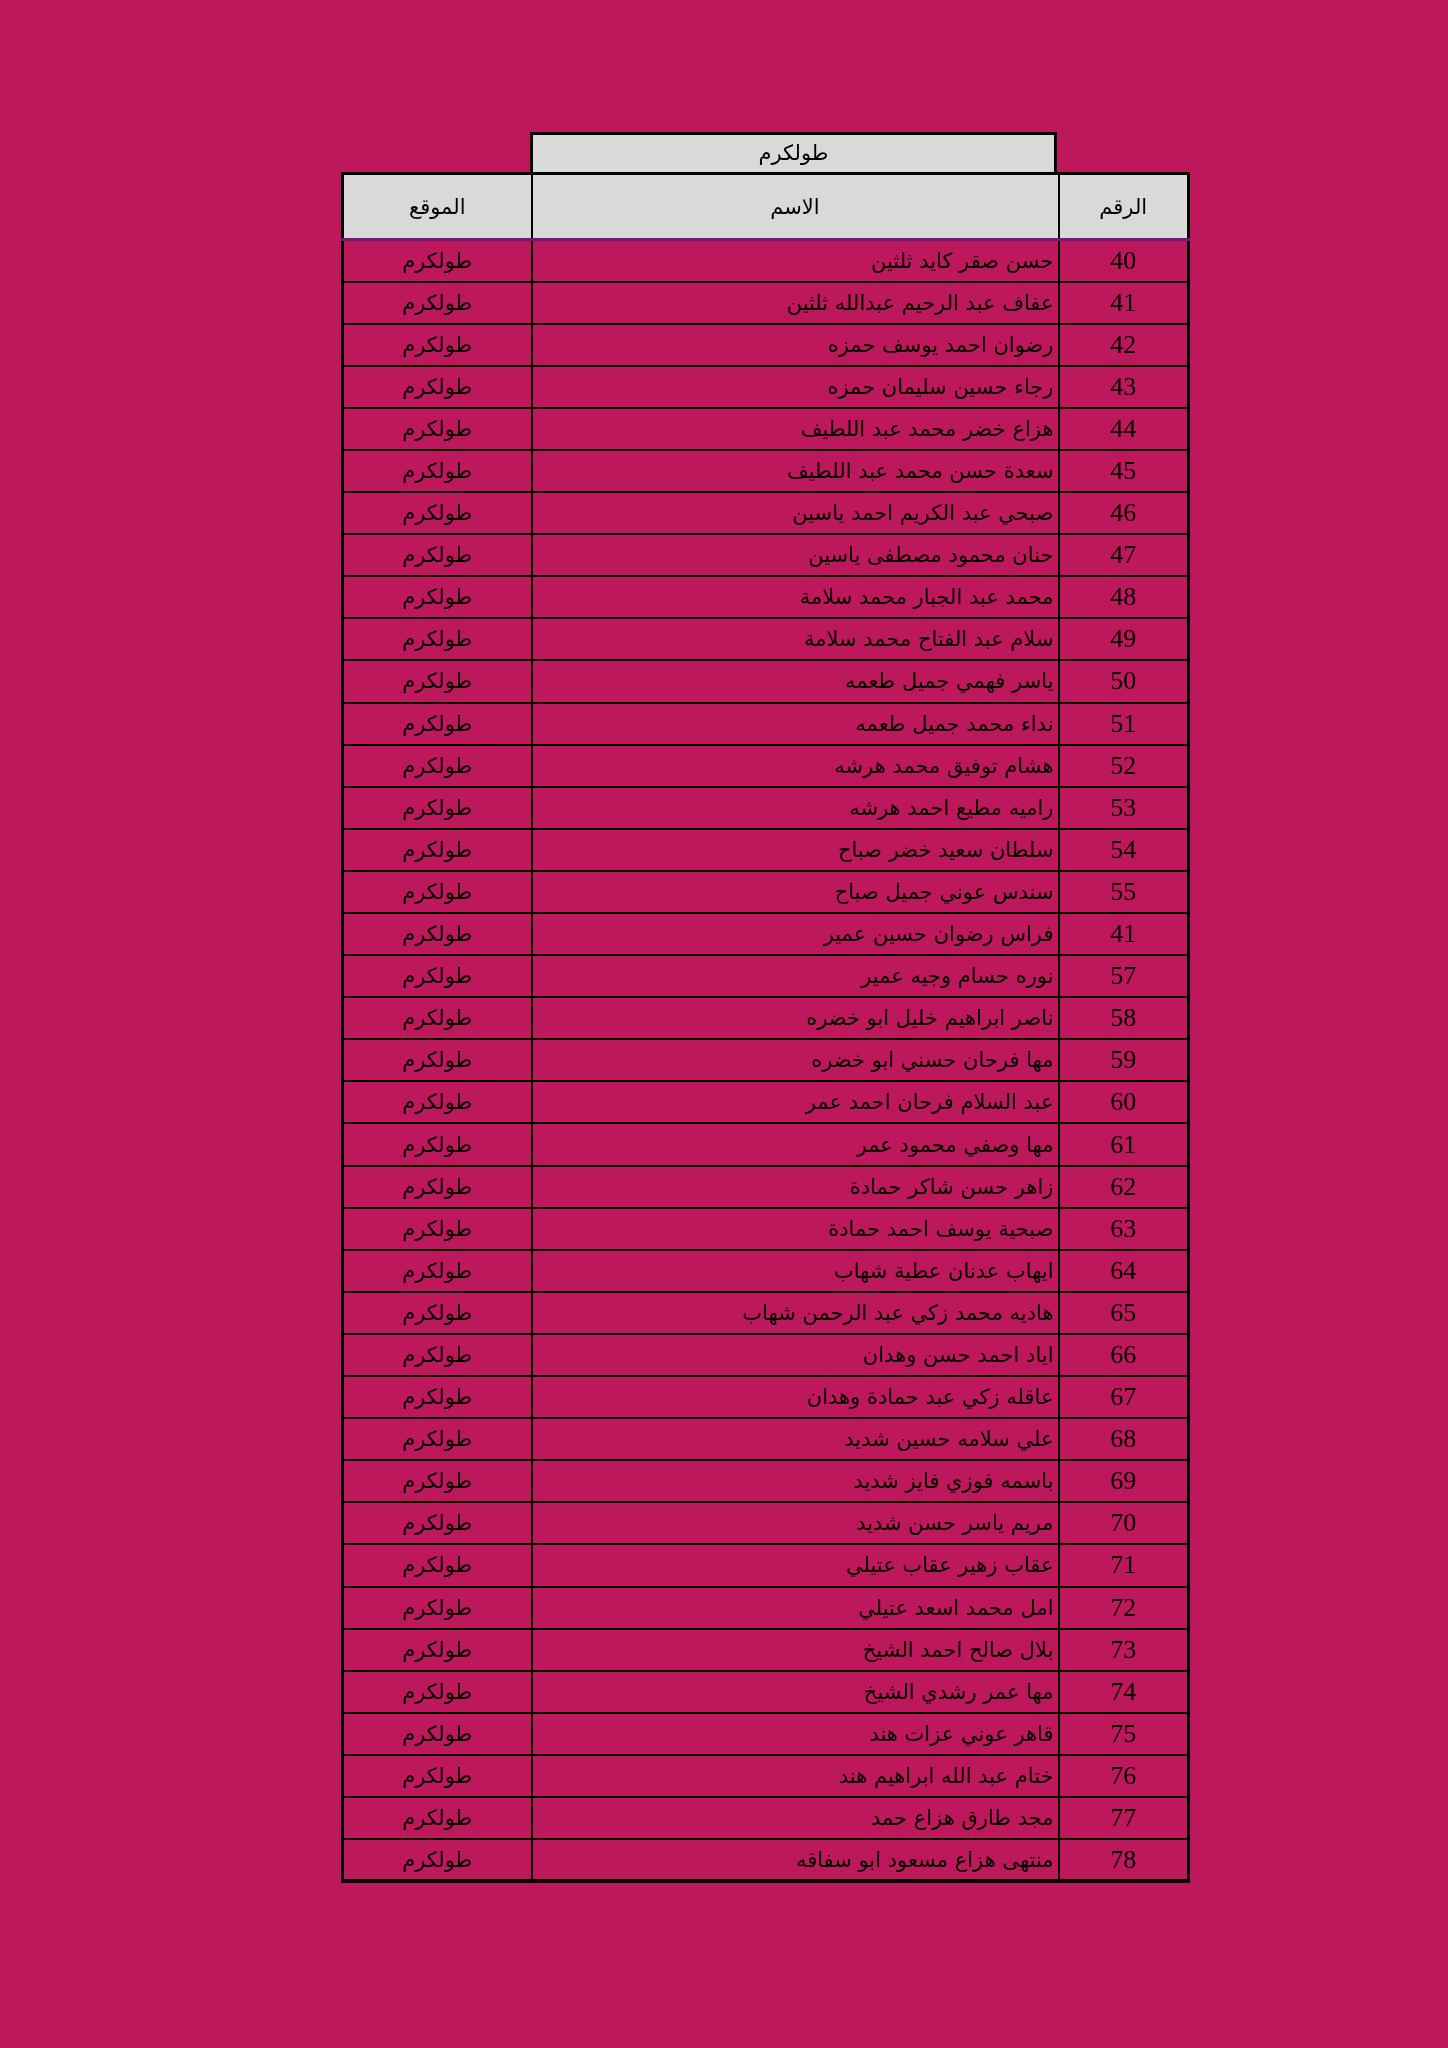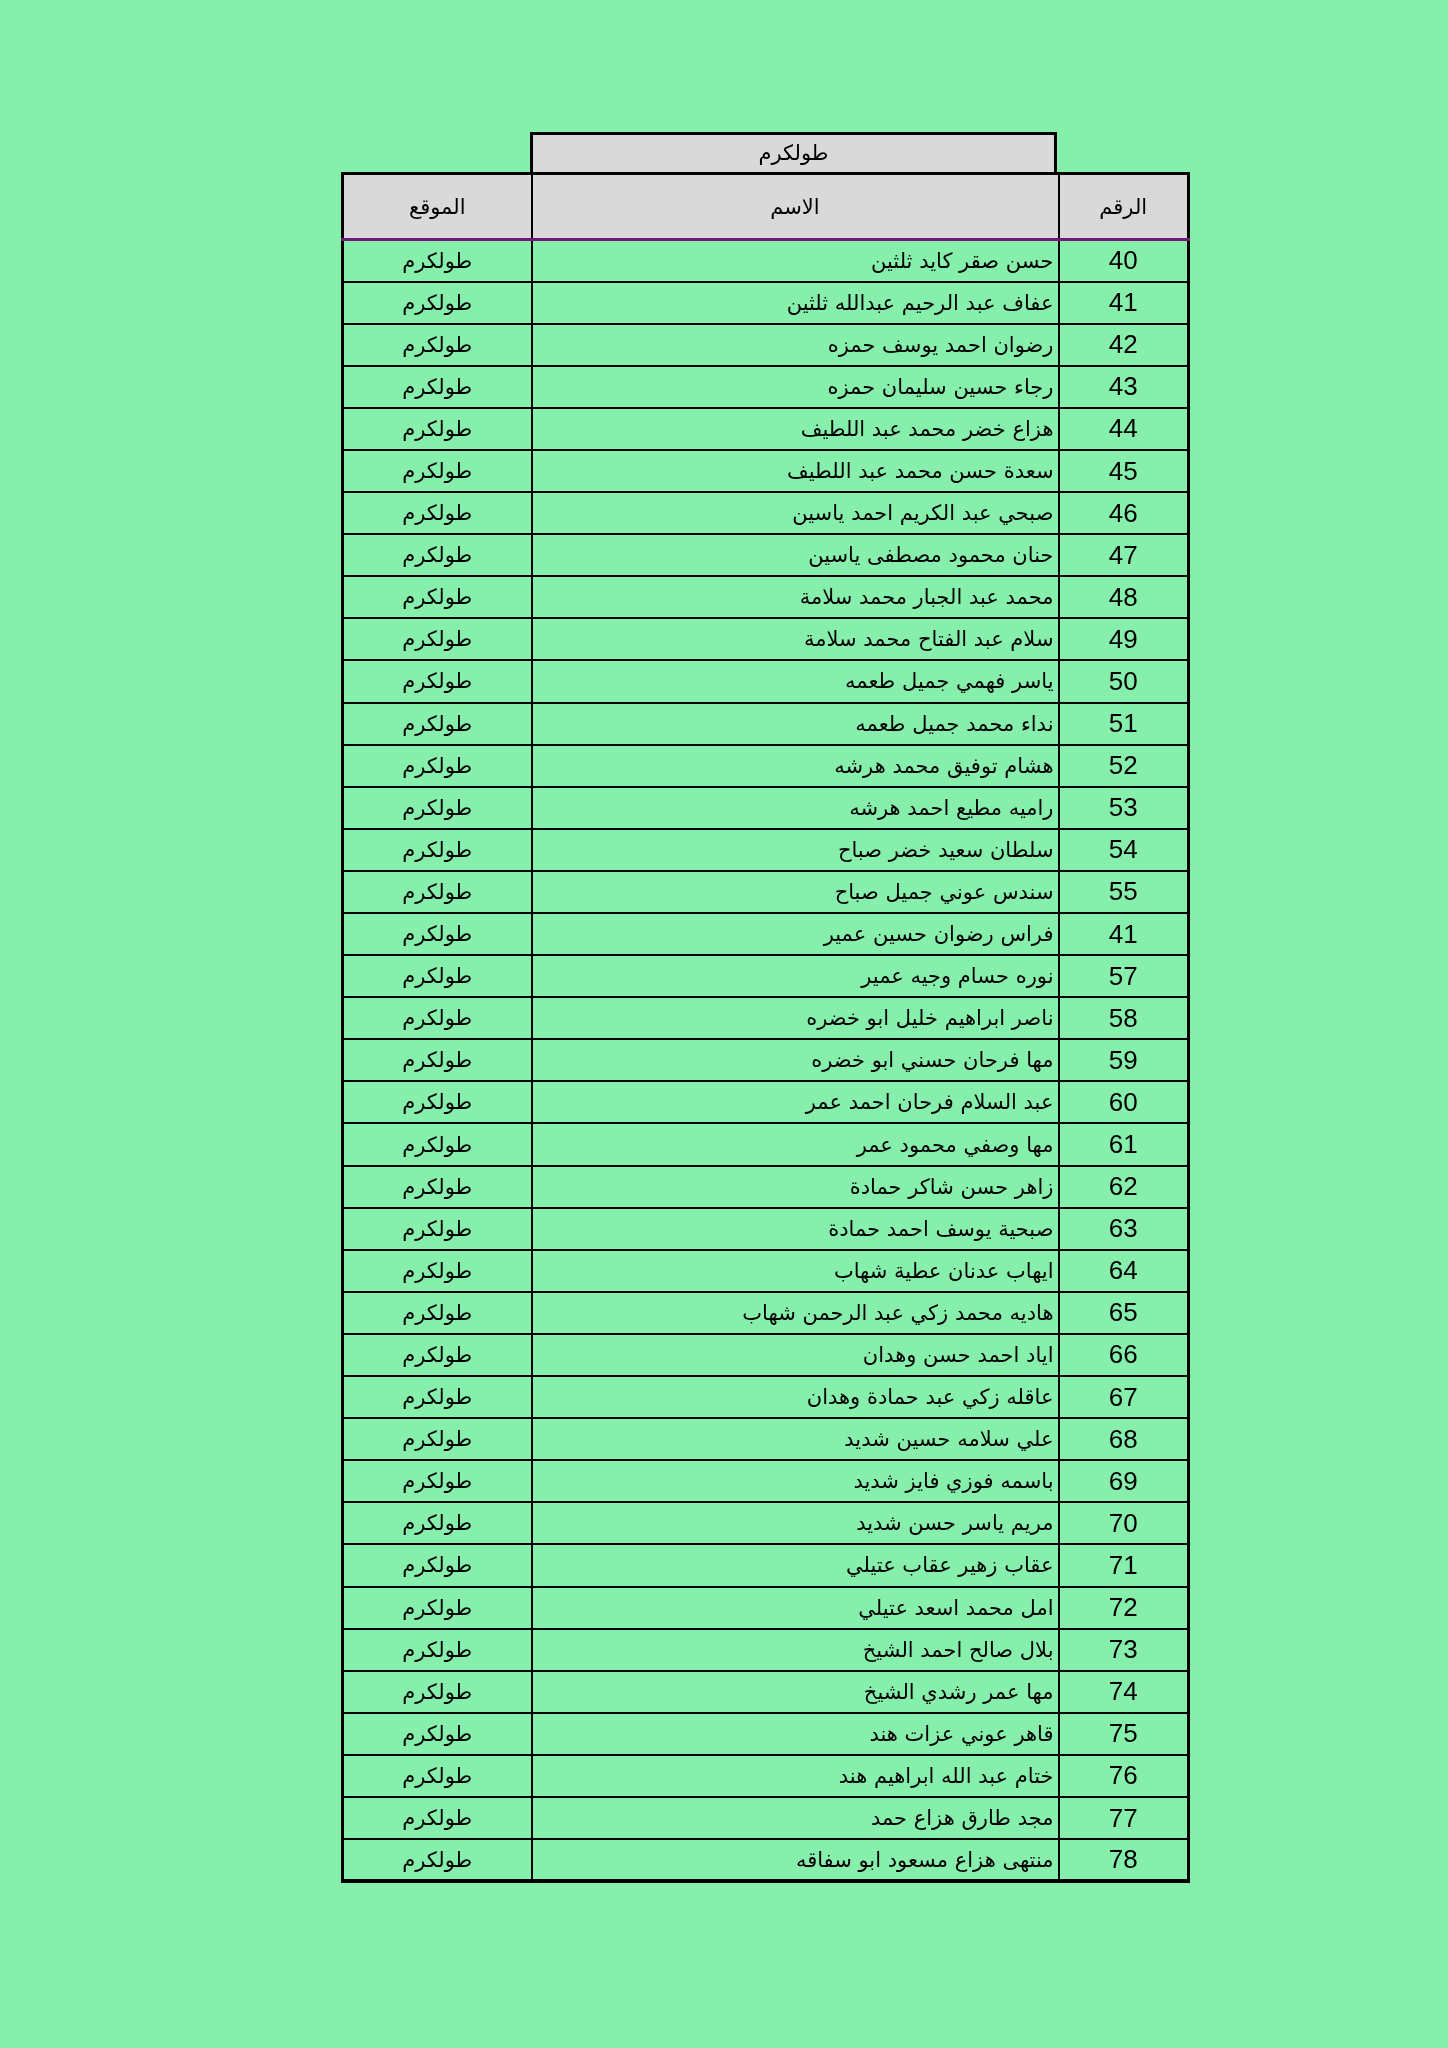--- a/index.html
+++ b/index.html
@@ -4,21 +4,21 @@
 <style>
   html, body {
     margin: 0;
     padding: 0;
     background: #ffffff;
   }
   #page {
     position: relative;
     width: 1448px;
     height: 2048px;
-    background: #86efac;
+    background: #be185d;
     overflow: hidden;
     font-family: "DejaVu Sans", sans-serif;
     color: #000000;
   }
   
   #group-band {
     position: absolute;
     left: 530px;
     top: 132px;
     width: 527px;
@@ -61,21 +61,21 @@
     border-top: 3px solid #000000;
     border-bottom: 3px solid #701a75;
   }
   #names-table tbody tr {
     height: 42.1px;
   }
   #names-table tbody tr:last-child td {
     border-bottom: 4px solid #000000;
   }
   .num-cell {
-    font-family: Liberation Sans, sans-serif;
+    font-family: Liberation Serif, serif;
     font-size: 26px;
     text-align: center;
     direction: ltr;
     margin-top: 20px;
   }
   .name-cell {
     font-size: 21px;
     padding-right: 4px !important;
   }
   .loc-cell {

